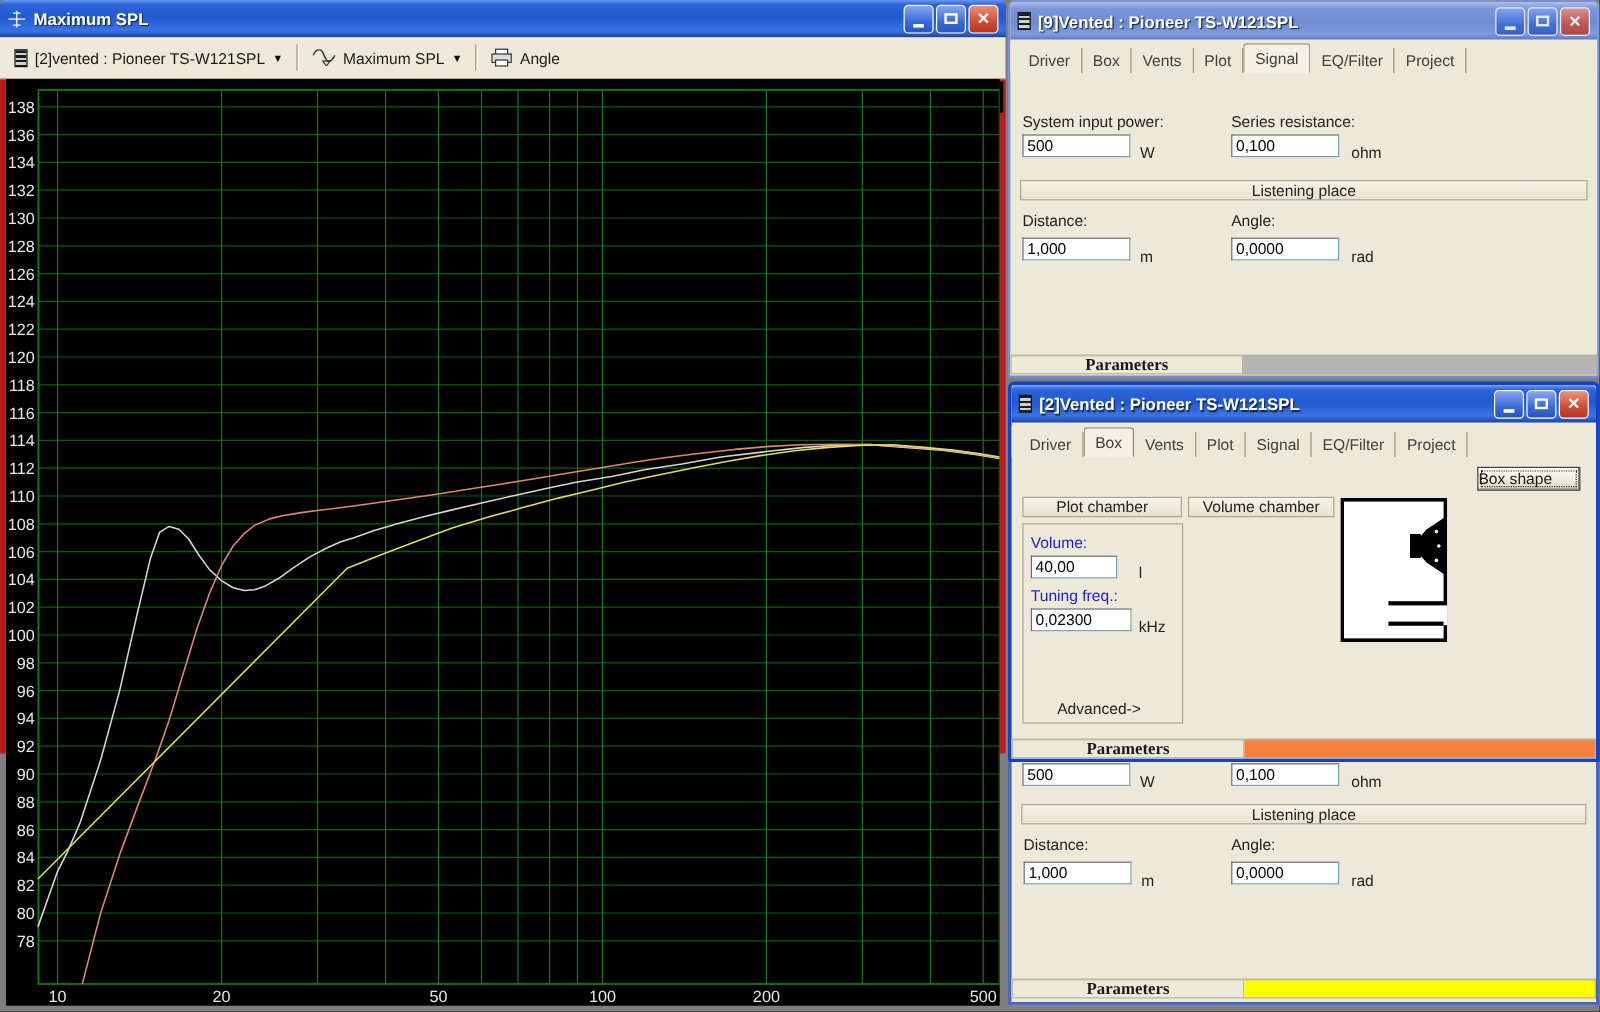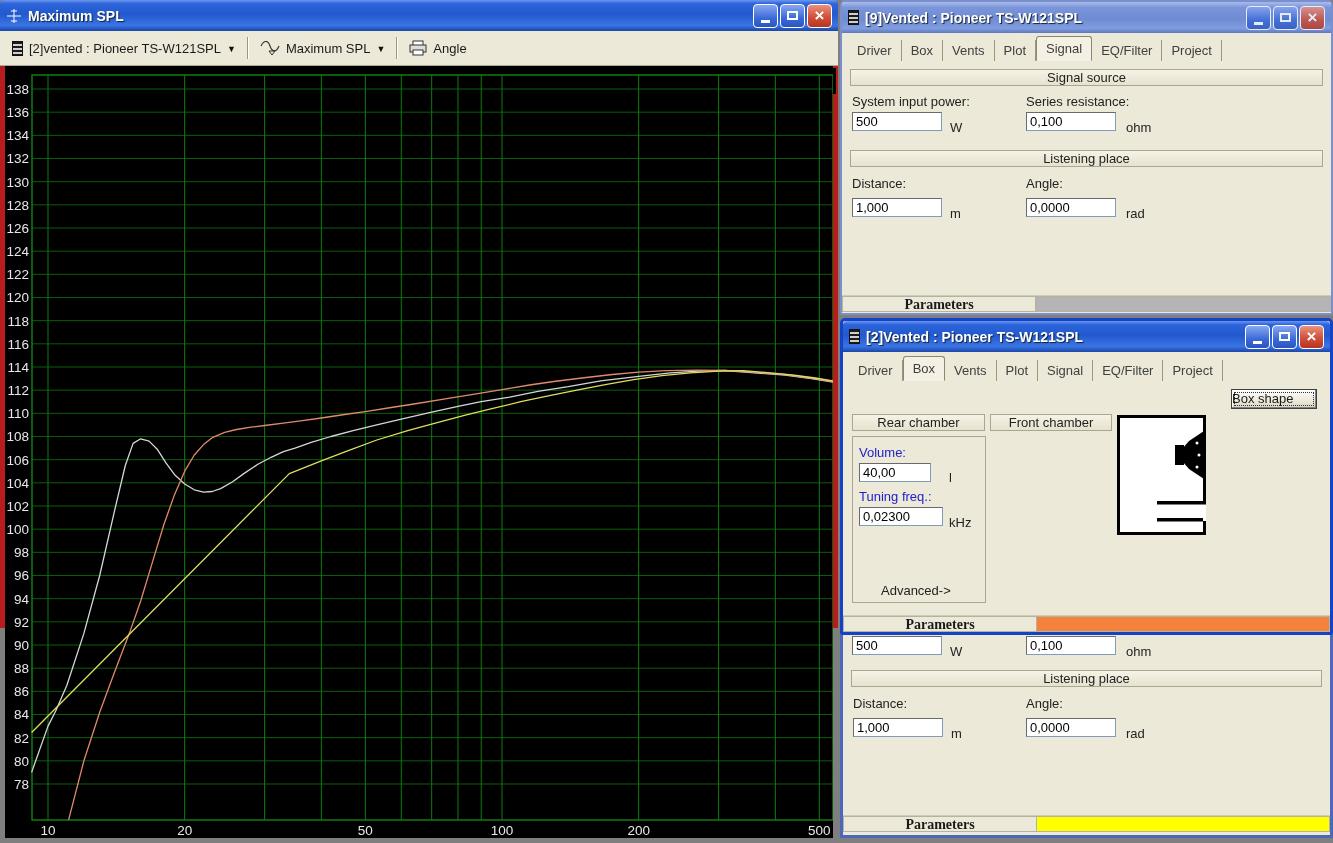--- a/index.html
+++ b/index.html
@@ -235,21 +235,20 @@
   <div class="tabrow">
     <span class="tab">Driver</span>
     <span class="tab">Box</span>
     <span class="tab">Vents</span>
     <span class="tab">Plot</span>
     <span class="tab active">Signal</span>
     <span class="tab">EQ/Filter</span>
     <span class="tab">Project</span>
   </div>
 
-  <div class="hdr-bar" style="left:8px; top:67px; width:473px;">Signal source</div>
 
   <span class="fld-label" style="left:10px; top:92px;">System input power:</span>
   <span class="fld-label" style="left:184px; top:92px;">Series resistance:</span>
   <input class="field" style="left: 10px; top: 110px;" value="500">
   <span class="unit" style="left:108px; top:118px;">W</span>
   <input class="field" style="left: 184px; top: 110px;" value="0,100">
   <span class="unit" style="left:284px; top:118px;">ohm</span>
 
   <div class="hdr-bar" style="left:8px; top:148px; width:473px;">Listening place</div>
 
@@ -288,22 +287,22 @@
     <span class="tab">Signal</span>
     <span class="tab">EQ/Filter</span>
     <span class="tab">Project</span>
   </div>
 
   <div class="xp-button" style="left:388px; top:68px; width:86px; height:20px; line-height:18px;">
     <span class="focus-rect"></span>
     <span>Box shape</span>
   </div>
 
-  <div class="hdr-bar" style="left:9px; top:93px; width:133px;">Rear chamber</div>
-  <div class="hdr-bar" style="left:147px; top:93px; width:122px;">Front chamber</div>
+  <div class="hdr-bar" style="left:9px; top:93px; width:133px;">Plot chamber</div>
+  <div class="hdr-bar" style="left:147px; top:93px; width:122px;">Volume chamber</div>
 
   <div class="groupbox" style="left:9px; top:115px; width:134px; height:167px;">
     <span class="fld-label blue" style="left:6px; top:8px;">Volume:</span>
     <input class="field" style="left: 6px; top: 26px; width: 72px;" value="40,00">
     <span class="unit" style="left:96px; top:33px;">l</span>
     <span class="fld-label blue" style="left:6px; top:52px;">Tuning freq.:</span>
     <input class="field" style="left: 6px; top: 70px; width: 84px;" value="0,02300">
     <span class="unit" style="left:96px; top:78px;">kHz</span>
     <span class="fld-label link-plain" style="left:28px; top:146px;">Advanced-&gt;</span>
   </div>

